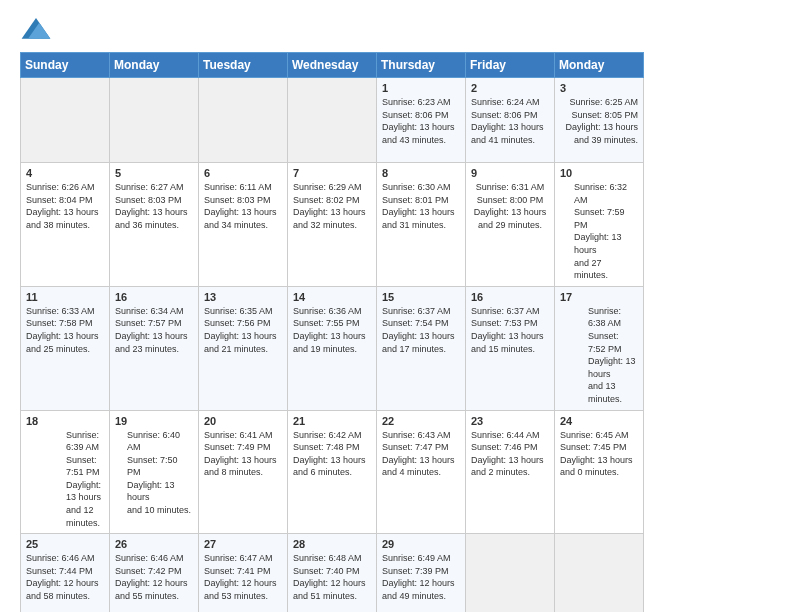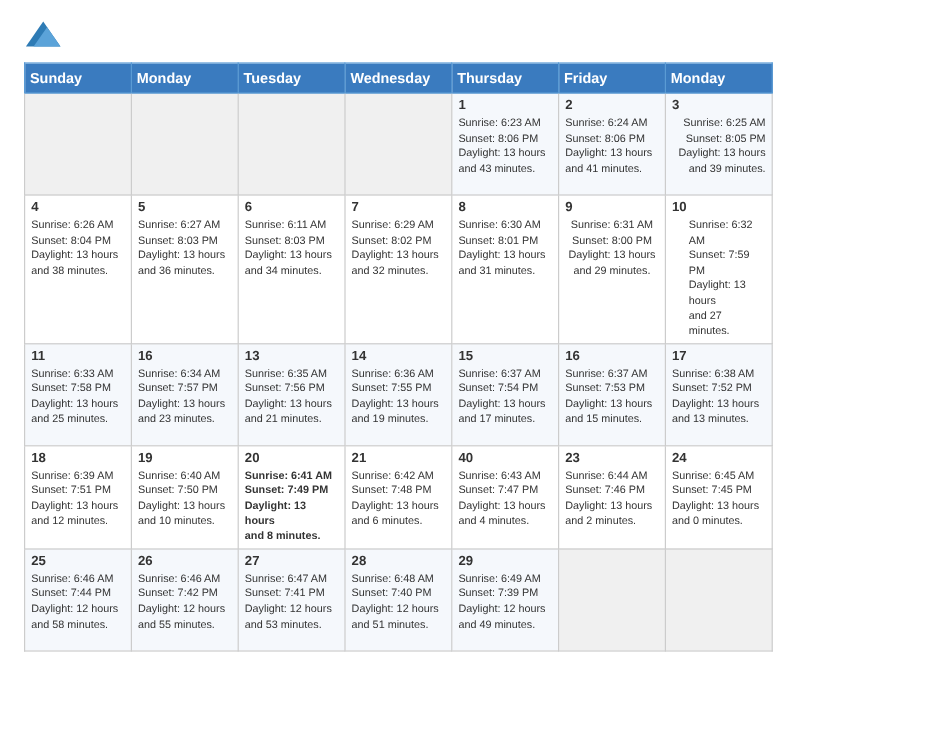--- a/index.html
+++ b/index.html
@@ -253,57 +253,57 @@
           </td>
           <td>
             <span class="day-num">16</span>
             <div class="day-info" style="white-space: pre-line;">Sunrise: 6:37 AM
 Sunset: 7:53 PM
 Daylight: 13 hours
 and 15 minutes.</div>
           </td>
           <td>
             <span class="day-num">17</span>
-            <div class="day-info" style="white-space: pre-line;">Sunrise: 6:38 AM
+            <div class="day-info" style="white-space: pre-line; margin-left: 28px;">Sunrise: 6:38 AM
 Sunset: 7:52 PM
 Daylight: 13 hours
 and 13 minutes.</div>
           </td>
         </tr>
         <tr>
           <td>
             <span class="day-num">18</span>
-            <div class="day-info" style="white-space: pre-line;">Sunrise: 6:39 AM
+            <div class="day-info" style="white-space: pre-line; margin-left: 40px;">Sunrise: 6:39 AM
 Sunset: 7:51 PM
 Daylight: 13 hours
 and 12 minutes.</div>
           </td>
           <td>
             <span class="day-num">19</span>
-            <div class="day-info" style="white-space: pre-line;">Sunrise: 6:40 AM
+            <div class="day-info" style="white-space: pre-line; margin-left: 12px;">Sunrise: 6:40 AM
 Sunset: 7:50 PM
 Daylight: 13 hours
 and 10 minutes.</div>
           </td>
           <td>
             <span class="day-num">20</span>
-            <div class="day-info" style="white-space: pre-line; font-weight: bold;">Sunrise: 6:41 AM
+            <div class="day-info" style="white-space: pre-line;">Sunrise: 6:41 AM
 Sunset: 7:49 PM
 Daylight: 13 hours
 and 8 minutes.</div>
           </td>
           <td>
             <span class="day-num">21</span>
             <div class="day-info" style="white-space: pre-line;">Sunrise: 6:42 AM
 Sunset: 7:48 PM
 Daylight: 13 hours
 and 6 minutes.</div>
           </td>
           <td>
-            <span class="day-num">40</span>
+            <span class="day-num">22</span>
             <div class="day-info" style="white-space: pre-line;">Sunrise: 6:43 AM
 Sunset: 7:47 PM
 Daylight: 13 hours
 and 4 minutes.</div>
           </td>
           <td>
             <span class="day-num">23</span>
             <div class="day-info" style="white-space: pre-line;">Sunrise: 6:44 AM
 Sunset: 7:46 PM
 Daylight: 13 hours

